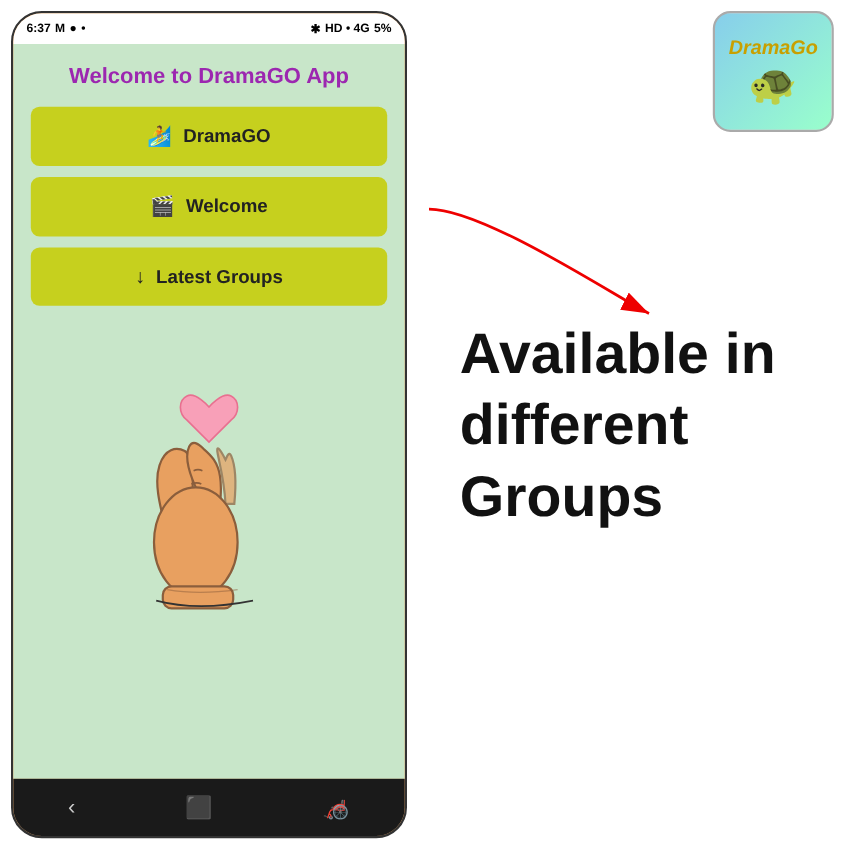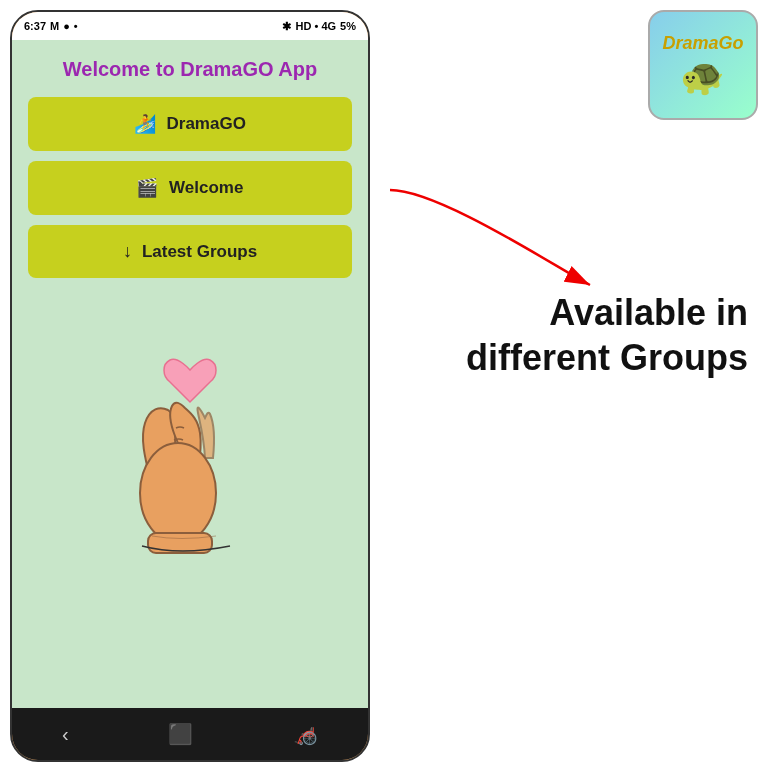--- a/index.html
+++ b/index.html
@@ -141,22 +141,22 @@
       width: 220px;
       height: 120px;
       pointer-events: none;
     }
 
     
     .available-text {
       position: absolute;
       right: 20px;
       top: 290px;
-      text-align: right;
-      font-size: 36px;
+      text-align: left;
+      font-size: 52px;
       font-weight: 900;
       color: #111;
       line-height: 1.25;
       width: 330px;
     }
 
     
     .finger-heart-svg {
       width: 200px;
       height: 250px;

